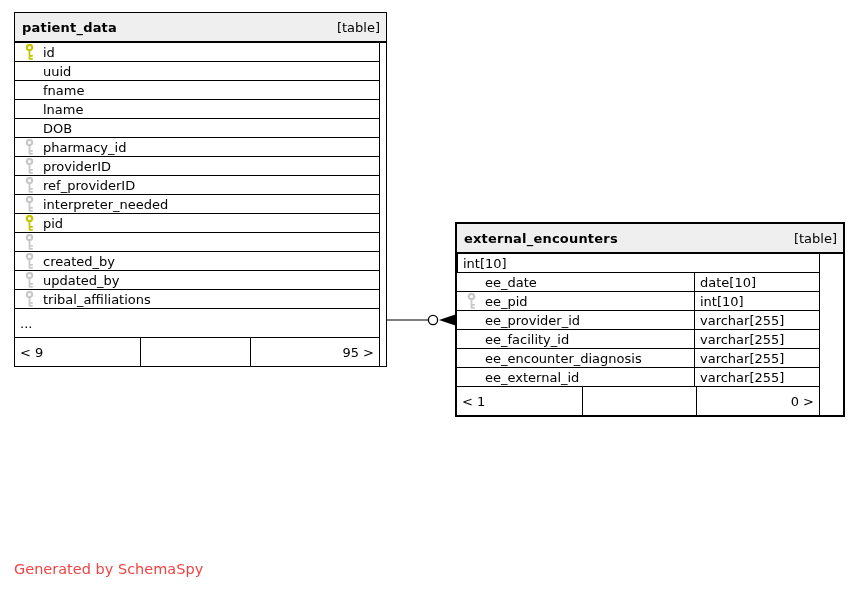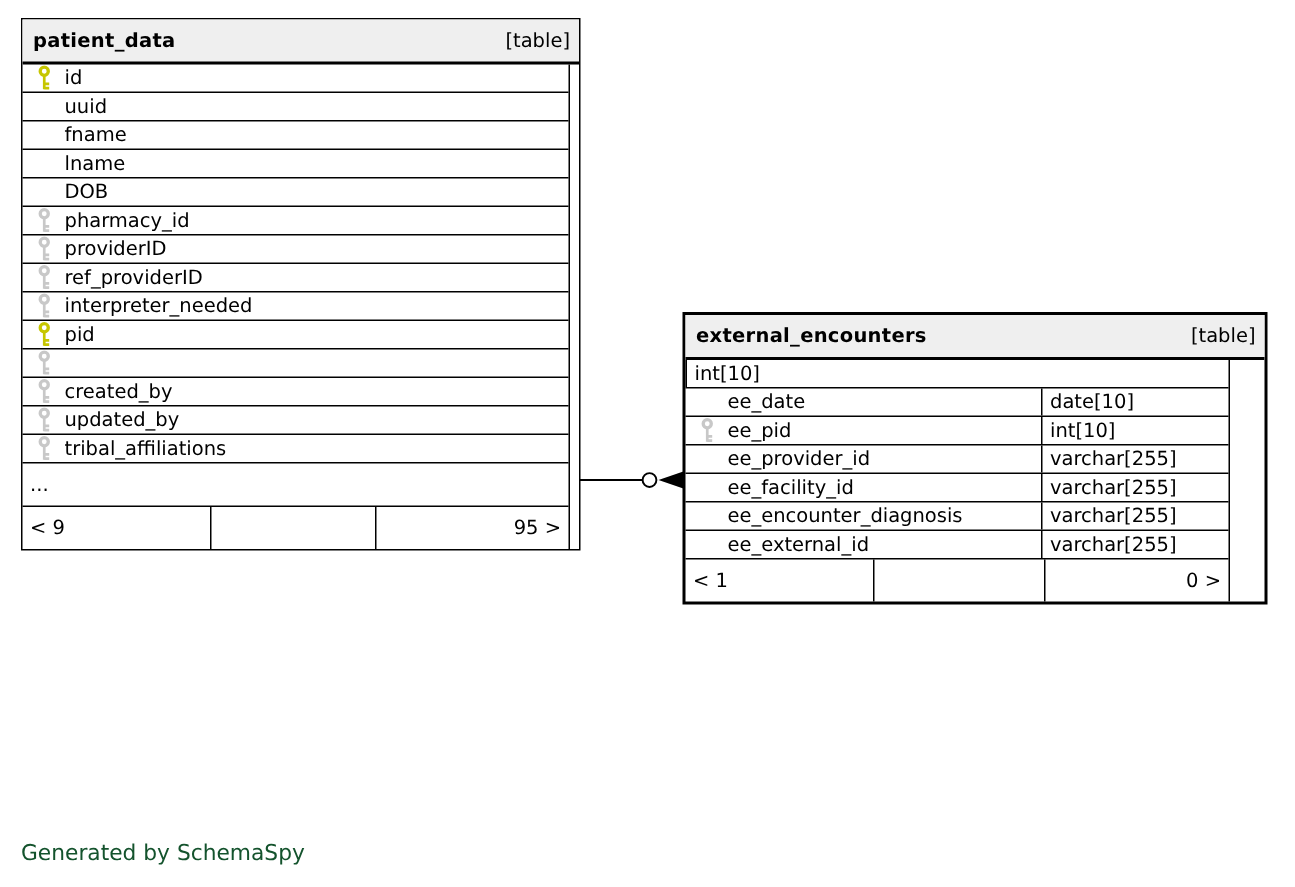--- a/index.html
+++ b/index.html
@@ -95,21 +95,21 @@
     padding: 0 5px;
     white-space: nowrap;
   }
   .fcell.last { border-right: none; flex: 1; justify-content: flex-end; }
   .rel-connector { position: absolute; left: 386px; top: 312px; width: 70px; height: 16px; }
   .credit {
     position: absolute;
     left: 14px;
     top: 561px;
     font-size: 14.5px;
-    color: #14532d;
+    color: #ef4444;
   }
 </style>
 </head>
 <body>
 
 <div id="canvas">
 
   <div class="dtable" id="table-0" style="left:14px; top:12px; width:373px;">
       <div class="thead">
         <span class="tname">patient_data</span>
@@ -230,21 +230,21 @@
           <div class="tfoot">
             <div class="fcell" style="width: 126px;">&lt; 9</div>
             <div class="fcell" style="width: 110px;"></div>
             <div class="fcell last">95 &gt;</div>
           </div>
         </div>
         <div class="tspacer" style="width: 6px;"></div>
       </div>
     </div>
 
-  <div class="dtable emphasis" id="table-1" style="left:455px; top:208px; width:390px;">
+  <div class="dtable emphasis" id="table-1" style="left:455px; top:222px; width:390px;">
       <div class="thead">
         <span class="tname">external_encounters</span>
         <span class="tbadge">[table]</span>
       </div>
       <div class="tcontent">
         <div class="tleft">
           <div class="trow">
             <div class="ctype">int[10]</div>
           </div>
           <div class="trow">

